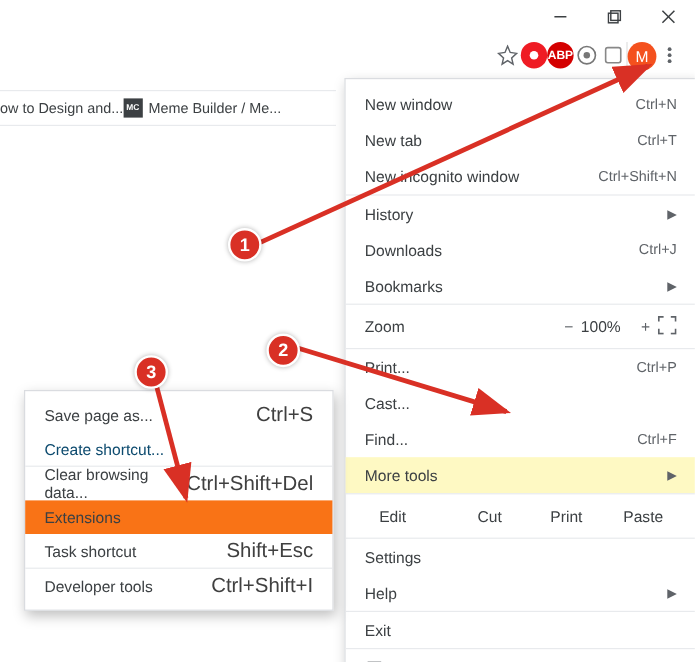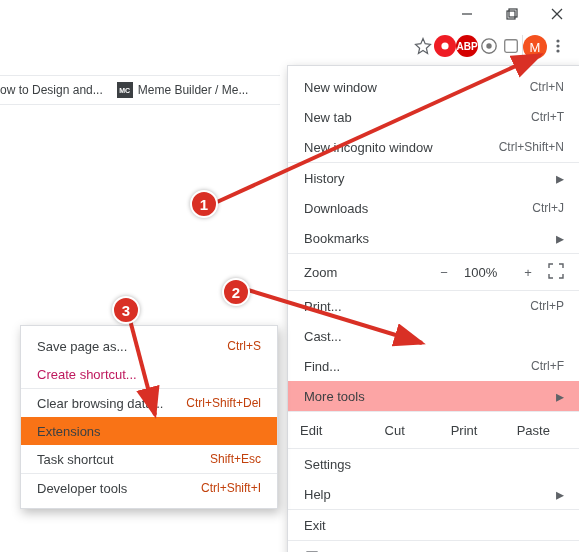--- a/index.html
+++ b/index.html
@@ -12,46 +12,46 @@
   .winbtn svg { width: 12px; height: 12px; }
 
   
   .toolbar { position: absolute; top: 35px; right: 10px; display: flex; align-items: flex-start; gap: 0; }
   .star, .ext, .menu3 { width: 22px; height: 22px; display: flex; align-items: center; justify-content: center; }
   .ext-badge { width: 22px; height: 22px; display: flex; align-items: center; justify-content: center; border-radius: 50%; color: #fff; font-size: 10px; font-weight: bold; }
   .avatar { width: 24px; height: 24px; border-radius: 50%; background: #f4511e; color: #fff; display: flex; align-items: center; justify-content: center; font-size: 13px; }
   .menu3 { cursor: pointer; }
 
   
-  .bmbar { position: absolute; top: 75px; left: 0; width: 280px; border-top: 1px solid #e8eaed; border-bottom: 1px solid #e8eaed; padding: 6px 0; display: flex; gap: 14px; font-size: 12px; color: #3c4043; }
+  .bmbar { position: absolute; top: 75px; left: 0; width: 280px; border-top: 1px solid #e8eaed; border-bottom: 1px solid #e8eaed; padding: 6px 0; display: flex; font-size: 12px; color: #3c4043; }
   .bm { display: flex; align-items: center; gap: 5px; white-space: nowrap; }
   .bm .fav { width: 16px; height: 16px; background: #3c4043; color: #fff; font-size: 7px; font-weight: bold; display: flex; align-items: center; justify-content: center; }
 
   
   .ddmain { position: absolute; top: 65px; right: -2px; width: 294px; background: #fff; border: 1px solid #dadce0; box-shadow: 2px 4px 10px rgba(0,0,0,.25); padding: 6px 0; }
   .mrow { height: 30px; display: flex; align-items: center; padding: 0 16px; justify-content: space-between; cursor: pointer; }
-  .mrow.hl { background: #fca5a5; }
+  .mrow.hl { background: #fef9c3; }
   .mrow .lab { flex: 1; }
   .mrow .sc { color: #5f6368; font-size: 12px; }
   .mrow .chev { color: #5f6368; font-size: 16px; margin-left: 8px; }
-  .zoomrow { height: 36px; display: flex; align-items: center; padding: 0 16px; gap: 10px; }
+  .zoomrow { height: 36px; display: flex; align-items: center; padding: 0 16px; gap: 0; }
   .zoomrow .lab { flex: 1; }
   .zoomrow .zbtn { width: 20px; text-align: center; color: #5f6368; cursor: pointer; }
   .zoomrow .zval { width: 44px; }
-  .editrow { height: 36px; display: flex; align-items: center; padding: 0 12px; }
+  .editrow { height: 36px; display: flex; align-items: center; padding: 0 12px; margin-left: 16px; }
   .editrow .lab { width: 60px; }
   .editrow .ebtn { flex: 1; text-align: center; cursor: pointer; }
   .orgrow { height: 34px; display: flex; align-items: center; padding: 0 16px; gap: 10px; color: #5f6368; }
 
   
   .ddsub { position: absolute; top: 325px; left: 20px; width: 258px; background: #fff; border: 1px solid #dadce0; box-shadow: 2px 4px 10px rgba(0,0,0,.25); padding: 6px 0; }
   .srow { height: 28px; display: flex; align-items: center; padding: 0 16px; justify-content: space-between; cursor: pointer; font-size: 13px; }
   .srow.hl { background: #f97316; }
-  .srow.dis { color: #be185d; }
-  .srow .sc { color: #c2410c; font-size: 12px; }
+  .srow.dis { color: #0c4a6e; }
+  .srow .sc { color: #404040; font-size: 17px; }
 
   
   .arrow { position: absolute; pointer-events: none; }
   .badge { position: absolute; width: 28px; height: 28px; border-radius: 50%; background: #d93025; color: #fff; display: flex; align-items: center; justify-content: center; font-weight: bold; font-size: 15px; border: 2px solid #fff; box-shadow: 0 0 4px rgba(0,0,0,.3); }
 
   .fsicon { width:16px; height:16px; }
   .building { width:16px; height:16px; }
 </style>
 </head>
 <body>

